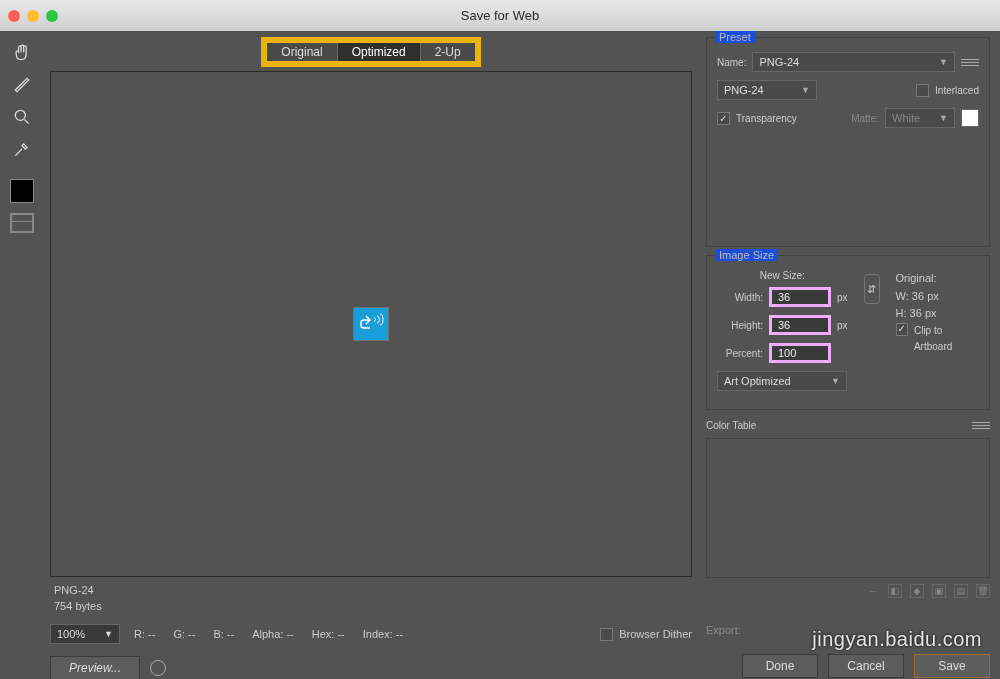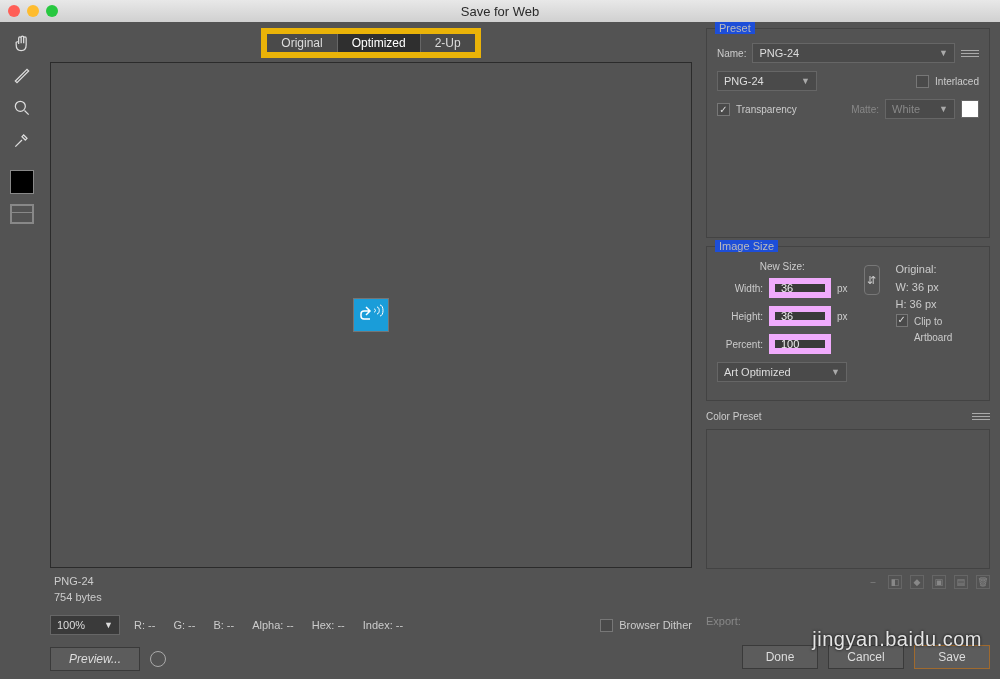--- a/index.html
+++ b/index.html
@@ -1,17 +1,17 @@
 <!DOCTYPE html>
 <html><head>
 <meta charset="utf-8">
 <style>
   * { box-sizing: border-box; margin: 0; padding: 0; font-family: -apple-system, "Lucida Grande", sans-serif; }
   body { background: #535353; color: #ccc; font-size: 11px; width: 1000px; height: 679px; overflow: hidden; }
-  .titlebar { height: 22px; background: linear-gradient(#e8e8e8,#d0d0d0); display:flex; align-items:center; position:relative; }
+  .titlebar { height: 31px; background: linear-gradient(#e8e8e8,#d0d0d0); display:flex; align-items:center; position:relative; }
   .traffic { display:flex; gap:7px; margin-left:8px; }
   .dot { width:12px; height:12px; border-radius:50%; }
   .dot.red{background:#ff5f57;} .dot.yellow{background:#febc2e;} .dot.green{background:#28c840;}
   .title { position:absolute; left:0; right:0; text-align:center; color:#2a2a2a; font-size:13px; }
   .main { display:flex; height:calc(100% - 22px); }
   .toolstrip { width:44px; background:#535353; display:flex; flex-direction:column; align-items:center; padding-top:8px; gap:4px; }
   .tool { width:28px; height:28px; display:flex; align-items:center; justify-content:center; cursor:pointer; color:#ddd; }
   .tool svg { stroke:#ddd; fill:none; }
   .swatch { width:24px; height:24px; background:#000; border:1px solid #888; margin-top:12px; }
   .toolbox { width:24px; height:20px; border:2px solid #888; margin-top:6px; position:relative;}
@@ -37,21 +37,21 @@
   .globe { width:16px; height:16px; border:1.5px solid #aaa; border-radius:50%; position:relative;}
   .right { width:300px; padding:6px 10px 10px 6px; display:flex; flex-direction:column; gap:8px;}
   .panel { border:1px solid #434343; position:relative; padding:14px 10px 10px 10px; background:#535353;}
   .panel-title { position:absolute; top:-7px; left:8px; background:#1d4ed8; padding:0 4px; font-size:11px; color:#bbb;}
   .row { display:flex; align-items:center; gap:6px; margin-bottom:8px; }
   .lbl { color:#ccc; font-size:10px; }
   .sel { height:20px; background:#4a4a4a; border:1px solid #666; color:#ddd; padding:0 6px; font-size:11px; display:flex; align-items:center; justify-content:space-between; gap:6px;}
   .sel .tri{font-size:9px;color:#aaa;}
   .menuico { width:18px; height:14px; display:flex; flex-direction:column; justify-content:center; gap:2px;}
   .menuico span{height:1px;background:#aaa;display:block;}
-  .num { height:20px; width:62px; background:#3a3a3a; border:6px solid #f0abfc; color:#eee; padding:0 6px; font-size:11px;}
+  .num { height:20px; width:62px; background:#3a3a3a; border:3px solid #f0abfc; color:#eee; padding:0 6px; font-size:11px;}
   .dim { color:#888 !important; }
   .img-size .cols { display:flex; gap:12px; }
   .img-size .left { flex:1; }
   .orig { color:#ccc; line-height:1.6;}
   .link { width:16px; height:30px; border:1px solid #777; border-radius:4px; display:flex; align-items:center; justify-content:center; margin-top:4px; margin-left:4px; margin-right:4px;}
   .color-table .ct-body { height:140px; border:1px solid #434343; margin-top:6px;}
   .ct-head{display:flex;align-items:center;justify-content:space-between;}
   .ct-icons{display:flex;gap:8px;justify-content:flex-end;margin-top:6px;color:#888;}
   .ct-icons span{width:14px;height:14px;display:inline-flex;align-items:center;justify-content:center;border:1px solid #666;font-size:9px;}
   .export-row{display:flex;align-items:center;gap:6px;color:#888;margin-top:auto;}
@@ -220,21 +220,21 @@
           <div style="display:flex;gap:6px;">
             <span class="cb checked"></span>
             <span class="lbl">Clip to Artboard</span>
           </div>
         </div>
       </div>
     </div>
 
     <div class="color-table">
       <div class="ct-head">
-        <span class="lbl">Color Preset</span>
+        <span class="lbl">Color Table</span>
         <div class="menuico">
             <span></span>
             <span></span>
             <span></span>
           </div>
       </div>
       <div class="ct-body"></div>
       <div class="ct-icons">
         <span style="border:none">–</span>
         <span>◧</span>

